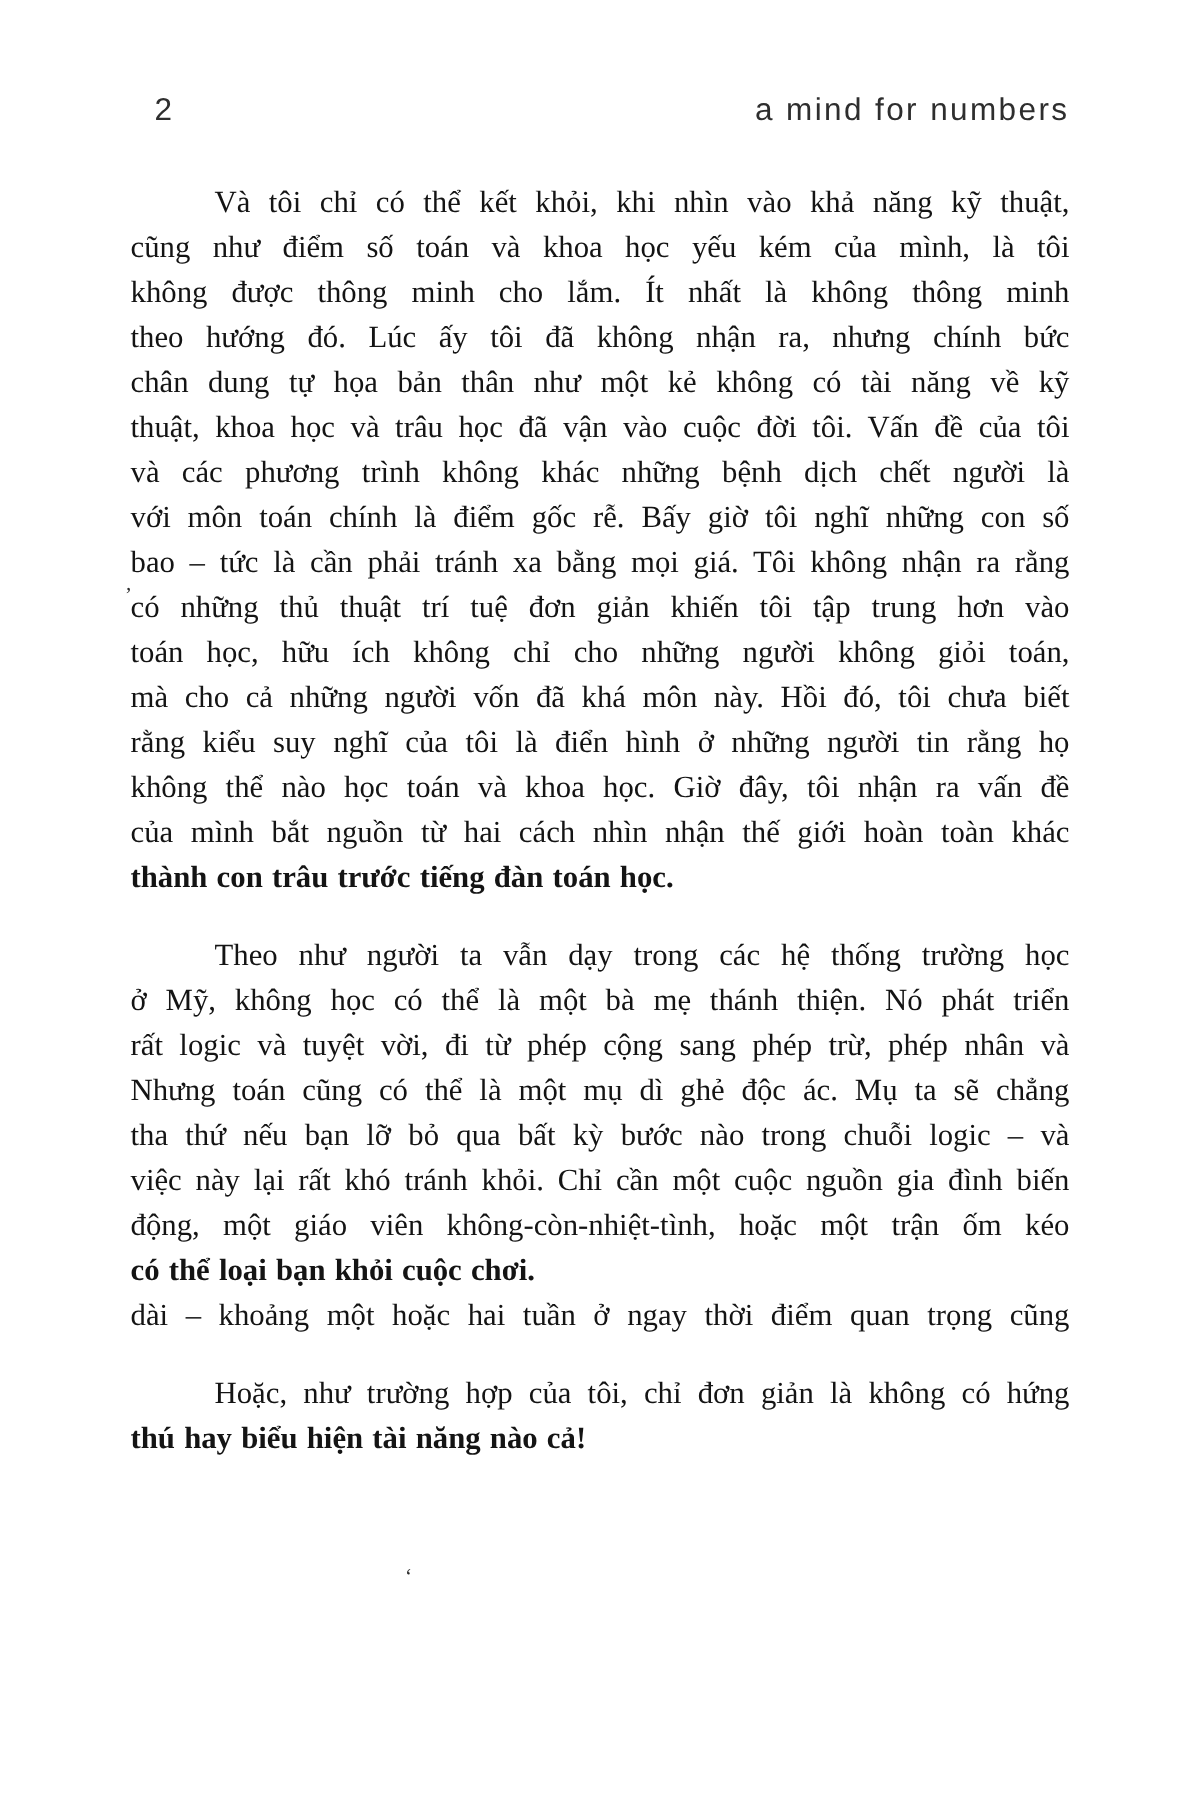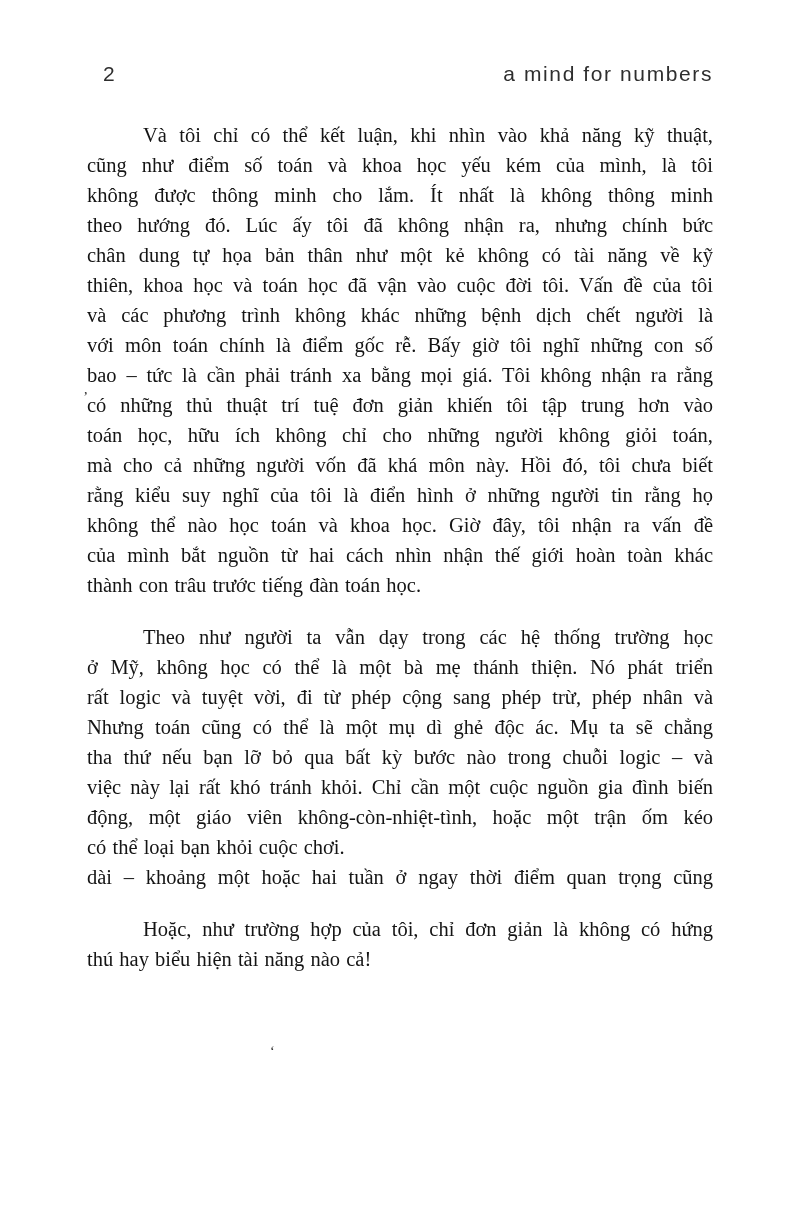--- a/index.html
+++ b/index.html
@@ -44,21 +44,21 @@
     line-height: 30px;
   }
   .paragraph { margin-bottom: 22px; }
   .line {
     text-align: justify;
     text-align-last: justify;
     white-space: normal;
     word-spacing: 1px;
   }
   .line.first { text-indent: 56px; }
-  .line.last { text-align-last: left; }
+  .line.last { text-align-last: left; font-weight: bold; }
   .artifact {
     position: absolute;
     font-size: 14px;
     color: #2a2a2a;
     line-height: 1;
   }
   .artifact.margin-mark { left: 84px; top: 383px; }
   .artifact.footer-mark { left: 270px; top: 1045px; }
 </style>
 </head>
@@ -67,26 +67,26 @@
 <div class="page">
 
   <div class="running-head">
     <span class="page-number">2</span>
     <span class="header-title">a mind for numbers</span>
   </div>
 
   <div class="text-block">
 
     <div class="paragraph">
-      <div class="line first">Và tôi chỉ có thể kết luận, khi nhìn vào khả năng kỹ thuật,</div>
+      <div class="line first">Và tôi chỉ có thể kết khỏi, khi nhìn vào khả năng kỹ thuật,</div>
       <div class="line">cũng như điểm số toán và khoa học yếu kém của mình, là tôi</div>
       <div class="line">không được thông minh cho lắm. Ít nhất là không thông minh</div>
       <div class="line">theo hướng đó. Lúc ấy tôi đã không nhận ra, nhưng chính bức</div>
       <div class="line">chân dung tự họa bản thân như một kẻ không có tài năng về kỹ</div>
-      <div class="line">thiên, khoa học và toán học đã vận vào cuộc đời tôi. Vấn đề của tôi</div>
+      <div class="line">thuật, khoa học và trâu học đã vận vào cuộc đời tôi. Vấn đề của tôi</div>
       <div class="line">và các phương trình không khác những bệnh dịch chết người là</div>
       <div class="line">với môn toán chính là điểm gốc rễ. Bấy giờ tôi nghĩ những con số</div>
       <div class="line">bao – tức là cần phải tránh xa bằng mọi giá. Tôi không nhận ra rằng</div>
       <div class="line">có những thủ thuật trí tuệ đơn giản khiến tôi tập trung hơn vào</div>
       <div class="line">toán học, hữu ích không chỉ cho những người không giỏi toán,</div>
       <div class="line">mà cho cả những người vốn đã khá môn này. Hồi đó, tôi chưa biết</div>
       <div class="line">rằng kiểu suy nghĩ của tôi là điển hình ở những người tin rằng họ</div>
       <div class="line">không thể nào học toán và khoa học. Giờ đây, tôi nhận ra vấn đề</div>
       <div class="line">của mình bắt nguồn từ hai cách nhìn nhận thế giới hoàn toàn khác</div>
       <div class="line last">thành con trâu trước tiếng đàn toán học.</div>

